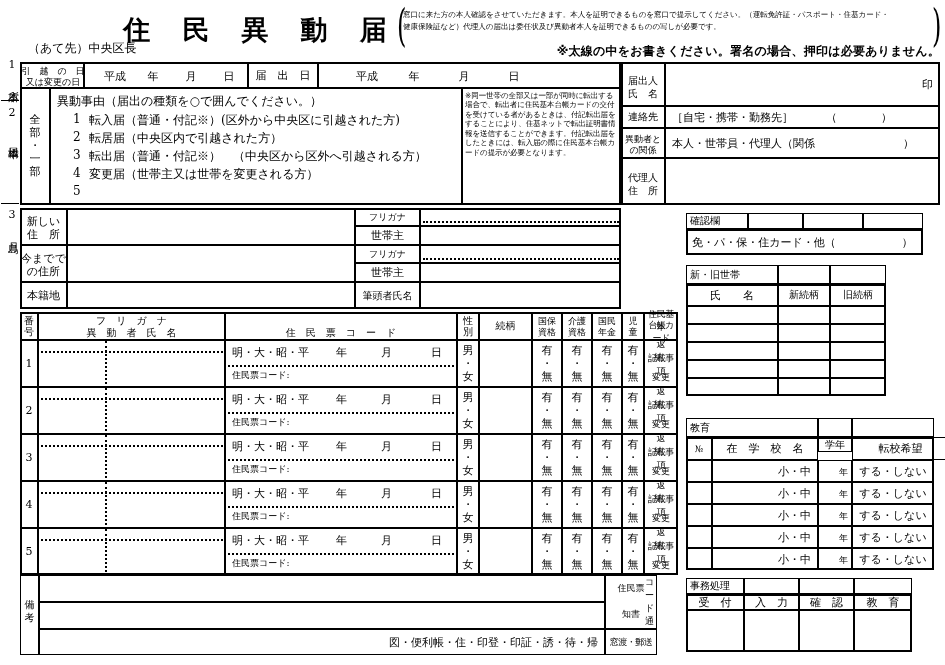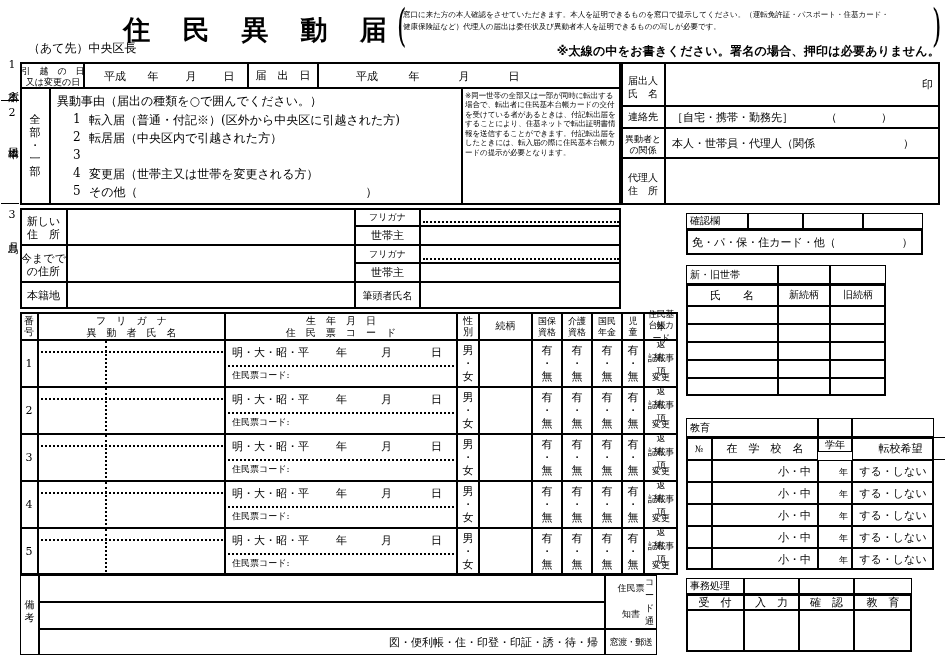--- a/index.html
+++ b/index.html
@@ -88,24 +88,24 @@
   <div class="abs c t11 serif" style="left:0;top:76px;width:28px;height:13px;">部</div>
 </div>
 
 <div class="bx" style="left:50px;top:88px;width:412px;height:117px;">
   <div class="abs cl t12 serif nowrap" style="left:6px;top:4px;">異動事由（届出の種類を○で囲んでください。）</div>
   <div class="abs cl t12 serif nowrap" style="left:22px;top:23px;">1</div>
   <div class="abs cl t12 serif nowrap" style="left:38px;top:23px;">転入届（普通・付記※）(区外から中央区に引越された方)</div>
   <div class="abs cl t12 serif nowrap" style="left:22px;top:41px;">2</div>
   <div class="abs cl t12 serif nowrap" style="left:38px;top:41px;">転居届（中央区内で引越された方）</div>
   <div class="abs cl t12 serif nowrap" style="left:22px;top:59px;">3</div>
+  <div class="abs cl t12 serif nowrap" style="left:38px;top:59px;">転出届（普通・付記※）　（中央区から区外へ引越される方）</div>
   <div class="abs cl t12 serif nowrap" style="left:22px;top:77px;">4</div>
   <div class="abs cl t12 serif nowrap" style="left:38px;top:77px;">変更届（世帯主又は世帯を変更される方）</div>
   <div class="abs cl t12 serif nowrap" style="left:22px;top:95px;">5</div>
-  <div class="abs cl t12 serif nowrap" style="left:38px;top:95px;">その他（　　　　　　　　　　　　　　　　　　　）</div>
 </div>
 
 <div class="bx" style="left:462px;top:88px;width:159px;height:117px;">
   <div class="abs tiny" style="left:2px;top:2px;width:155px;height:112px;line-height:1.26;letter-spacing:-0.01em;">※同一世帯の全部又は一部が同時に転出する場合で、転出者に住民基本台帳カードの交付を受けている者があるときは、付記転出届をすることにより、住基ネットで転出証明書情報を送信することができます。付記転出届をしたときには、転入届の際に住民基本台帳カードの提示が必要となります。</div>
 </div>
 
 <div class="bxh" style="left:621px;top:62px;width:319px;height:143px;"></div>
 
 <div class="bx" style="left:621px;top:62px;width:44px;height:44px;">
   <div class="abs c t10 serif" style="left:0;top:11px;width:42px;height:13px;">届出人</div>
@@ -165,21 +165,20 @@
 
 <div class="bx" style="left:20px;top:312px;width:18px;height:28px;">
   <div class="abs c t10 serif" style="left:0;top:2px;width:16px;height:12px;">番</div>
   <div class="abs c t10 serif" style="left:0;top:13px;width:16px;height:12px;">号</div>
 </div>
 <div class="bx" style="left:38px;top:312px;width:187px;height:28px;">
   <div class="abs c t10 serif" style="left:0;top:2px;width:185px;height:12px;">フ　リ　ガ　ナ</div>
   <div class="abs c t10 serif" style="left:0;top:14px;width:185px;height:12px;">異　動　者　氏　名</div>
 </div>
 <div class="bx" style="left:225px;top:312px;width:232px;height:28px;">
-  <div class="abs c t10 serif" style="left:0;top:2px;width:230px;height:12px;">生　年　月　日</div>
   <div class="abs c t10 serif" style="left:0;top:14px;width:230px;height:12px;">住　民　票　コ　ー　ド</div>
 </div>
 <div class="bx" style="left:457px;top:312px;width:22px;height:28px;">
   <div class="abs c t10 serif" style="left:0;top:2px;width:20px;height:12px;">性</div>
   <div class="abs c t10 serif" style="left:0;top:13px;width:20px;height:12px;">別</div>
 </div>
 <div class="bx c t10 serif" style="left:479px;top:312px;width:53px;height:28px;">続柄</div>
 <div class="bx" style="left:532px;top:312px;width:30px;height:28px;">
   <div class="abs c t9 serif" style="left:0;top:2px;width:28px;height:12px;">国保</div>
   <div class="abs c t9 serif" style="left:0;top:13px;width:28px;height:12px;">資格</div>

